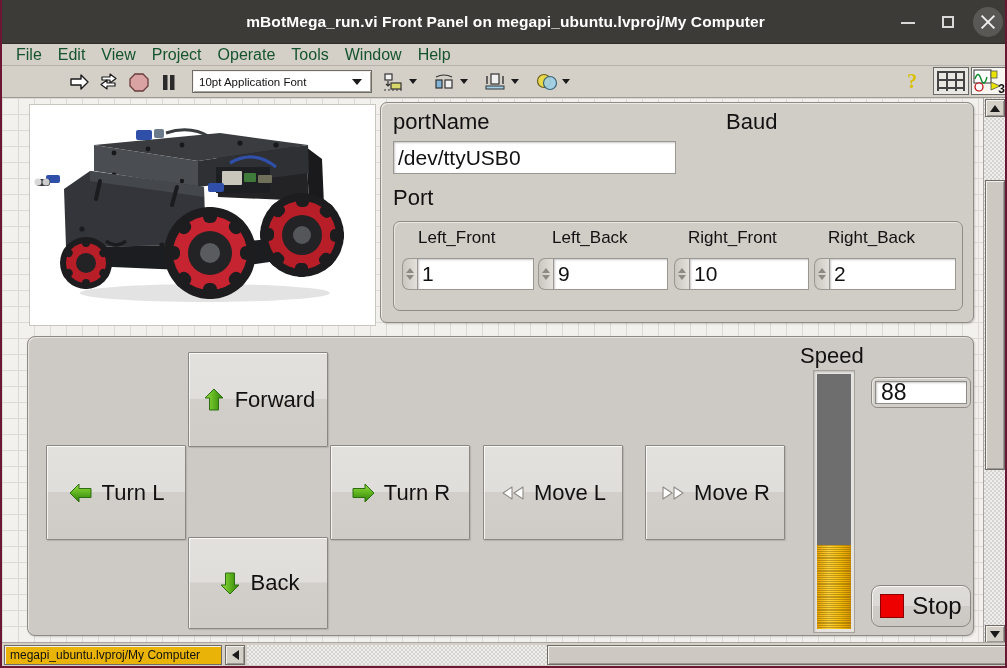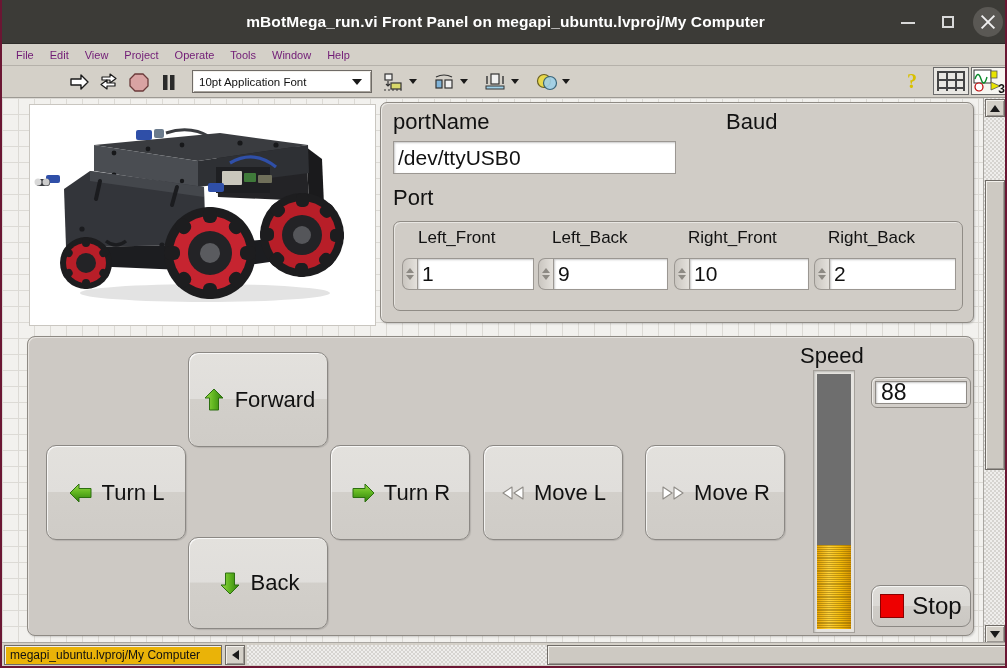--- a/index.html
+++ b/index.html
@@ -42,21 +42,21 @@
   .winbtn.close .x2 { transform: rotate(-45deg); }
 
   
   .menubar {
     position: absolute; left: 0; top: 44px; width: 1007px; height: 22px;
     background: #d4d0c8;
     border-bottom: 1px solid #b5b1aa;
     display: flex; align-items: center; padding-left: 6px;
   }
   .menubar .mi {
-    font-size: 11px; color: #701a75; padding: 2px 8px; line-height: 16px;
+    font-size: 16px; color: #14532d; padding: 2px 8px; line-height: 16px;
   }
 
   
   .toolbar {
     position: absolute; left: 0; top: 66px; width: 1007px; height: 32px;
     background: #d4d0c8;
     border-bottom: 1px solid #9d9a94;
     display: flex; align-items: center;
   }
   .tbicon { width: 26px; height: 26px; position: relative; margin: 0 2px; }
@@ -139,21 +139,21 @@
   
   .panel2 {
     position: absolute; left: 25px; top: 238px; width: 947px; height: 300px;
     background: #cdc9c4; border: 1px solid #8e8a84; border-radius: 8px;
     box-shadow: inset 1px 1px 0 #e6e3df, 1px 1px 2px rgba(0,0,0,.16);
   }
   .btn {
     position: absolute;
     background: linear-gradient(to bottom, #e3e1dd 0%, #e0dedb 49%, #d2cfca 50%, #cfccc7 100%);
     border: 1px solid #8b8884;
-    border-radius: 10px;
+    border-radius: 1px;
     box-shadow: inset 1px 1px 0 rgba(255,255,255,.75), 1px 1px 1px rgba(0,0,0,.12);
     display: flex; align-items: center; justify-content: center; gap: 8px;
   }
   .btn .txt { font-size: 22px; color: #111; }
   .btn .ico { width: 26px; height: 26px; flex: 0 0 26px; }
 
   
   .slider-label { position: absolute; font-size: 22px; color: #111; }
   .slider-track {
     position: absolute;

